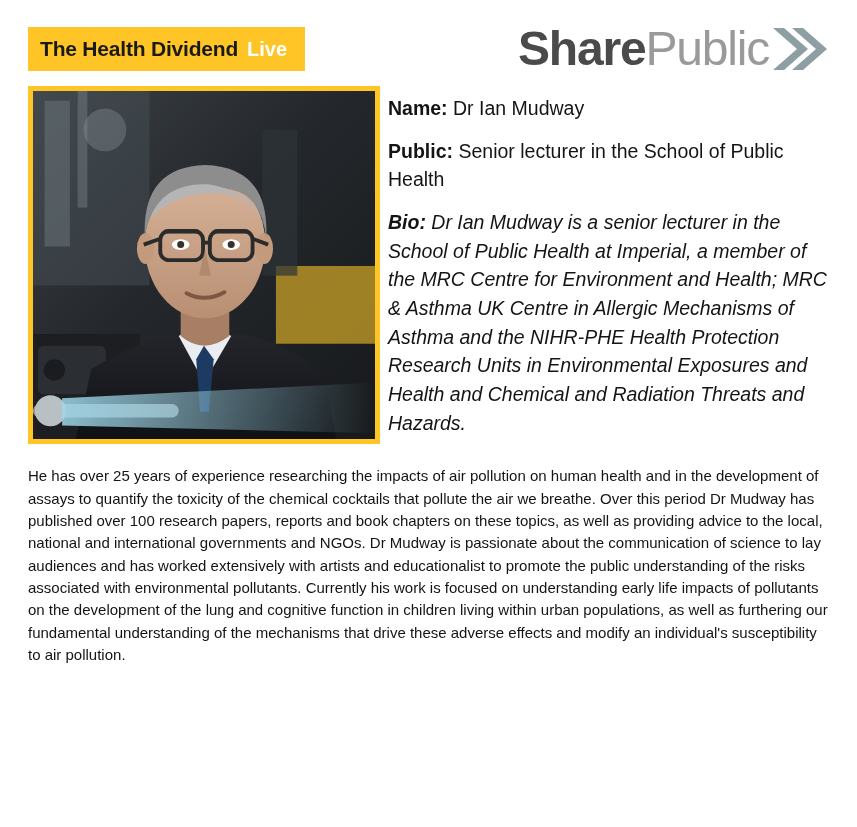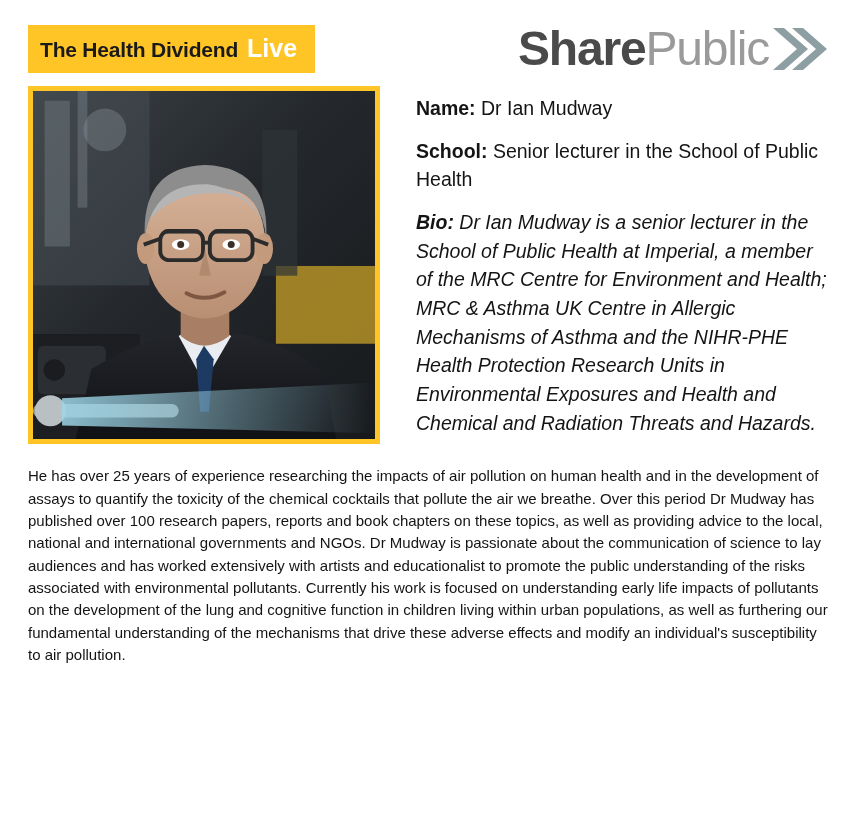--- a/index.html
+++ b/index.html
@@ -44,21 +44,21 @@
     min-width: 268px;
     box-sizing: border-box;
   }
   .badge-title {
     font-weight: bold;
     letter-spacing: -0.2px;
   }
   .badge-live {
     font-weight: bold;
     color: #ffffff;
-    font-size: 25px;
+    font-size: 20px;
   }
 
   .logo {
     display: flex;
     align-items: center;
     font-size: 48px;
     line-height: 1;
     letter-spacing: -1.2px;
     padding-right: 2px;
   }
@@ -73,21 +73,21 @@
   .logo-chevrons {
     margin-left: 2px;
     display: inline-flex;
     align-items: center;
   }
 
   
   .profile {
     display: flex;
     align-items: flex-start;
-    gap: 36px;
+    gap: 8px;
   }
   .photo-frame {
     flex: 0 0 auto;
     width: 352px;
     height: 358px;
     border: 5px solid #FFC425;
     box-sizing: border-box;
     background: #1b1d1f;
     overflow: hidden;
     position: relative;
@@ -224,21 +224,21 @@
         <circle cx="18" cy="329" r="16" fill="#b8c0c4"></circle>
         <path d="M30 316 L352 300 L352 352 L30 344 Z" fill="url(#beam)"></path>
       </svg>
     </div>
 
     <div class="details">
       <p>
         <span class="lbl">Name:</span><span> Dr Ian Mudway</span>
       </p>
       <p>
-        <span class="lbl">School:</span><span> Senior lecturer in the School of Public Health</span>
+        <span class="lbl">Public:</span><span> Senior lecturer in the School of Public Health</span>
       </p>
       <p class="bio-para">
         <span class="lbl">Bio:</span><span> Dr Ian Mudway is a senior lecturer in the School of Public Health at Imperial, a member of the MRC Centre for Environment and Health; MRC &amp; Asthma UK Centre in Allergic Mechanisms of Asthma and the NIHR-PHE Health Protection Research Units in Environmental Exposures and Health and Chemical and Radiation Threats and Hazards.</span>
       </p>
     </div>
 
   </div>
 
   <div class="body-copy">He has over 25 years of experience researching the impacts of air pollution on human health and in the development of assays to quantify the toxicity of the chemical cocktails that pollute the air we breathe. Over this period Dr Mudway has published over 100 research papers, reports and book chapters on these topics, as well as providing advice to the local, national and international governments and NGOs. Dr Mudway is passionate about the communication of science to lay audiences and has worked extensively with artists and educationalist to promote the public understanding of the risks associated with environmental pollutants. Currently his work is focused on understanding early life impacts of pollutants on the development of the lung and cognitive function in children living within urban populations, as well as furthering our fundamental understanding of the mechanisms that drive these adverse effects and modify an individual's susceptibility to air pollution.</div>
 

